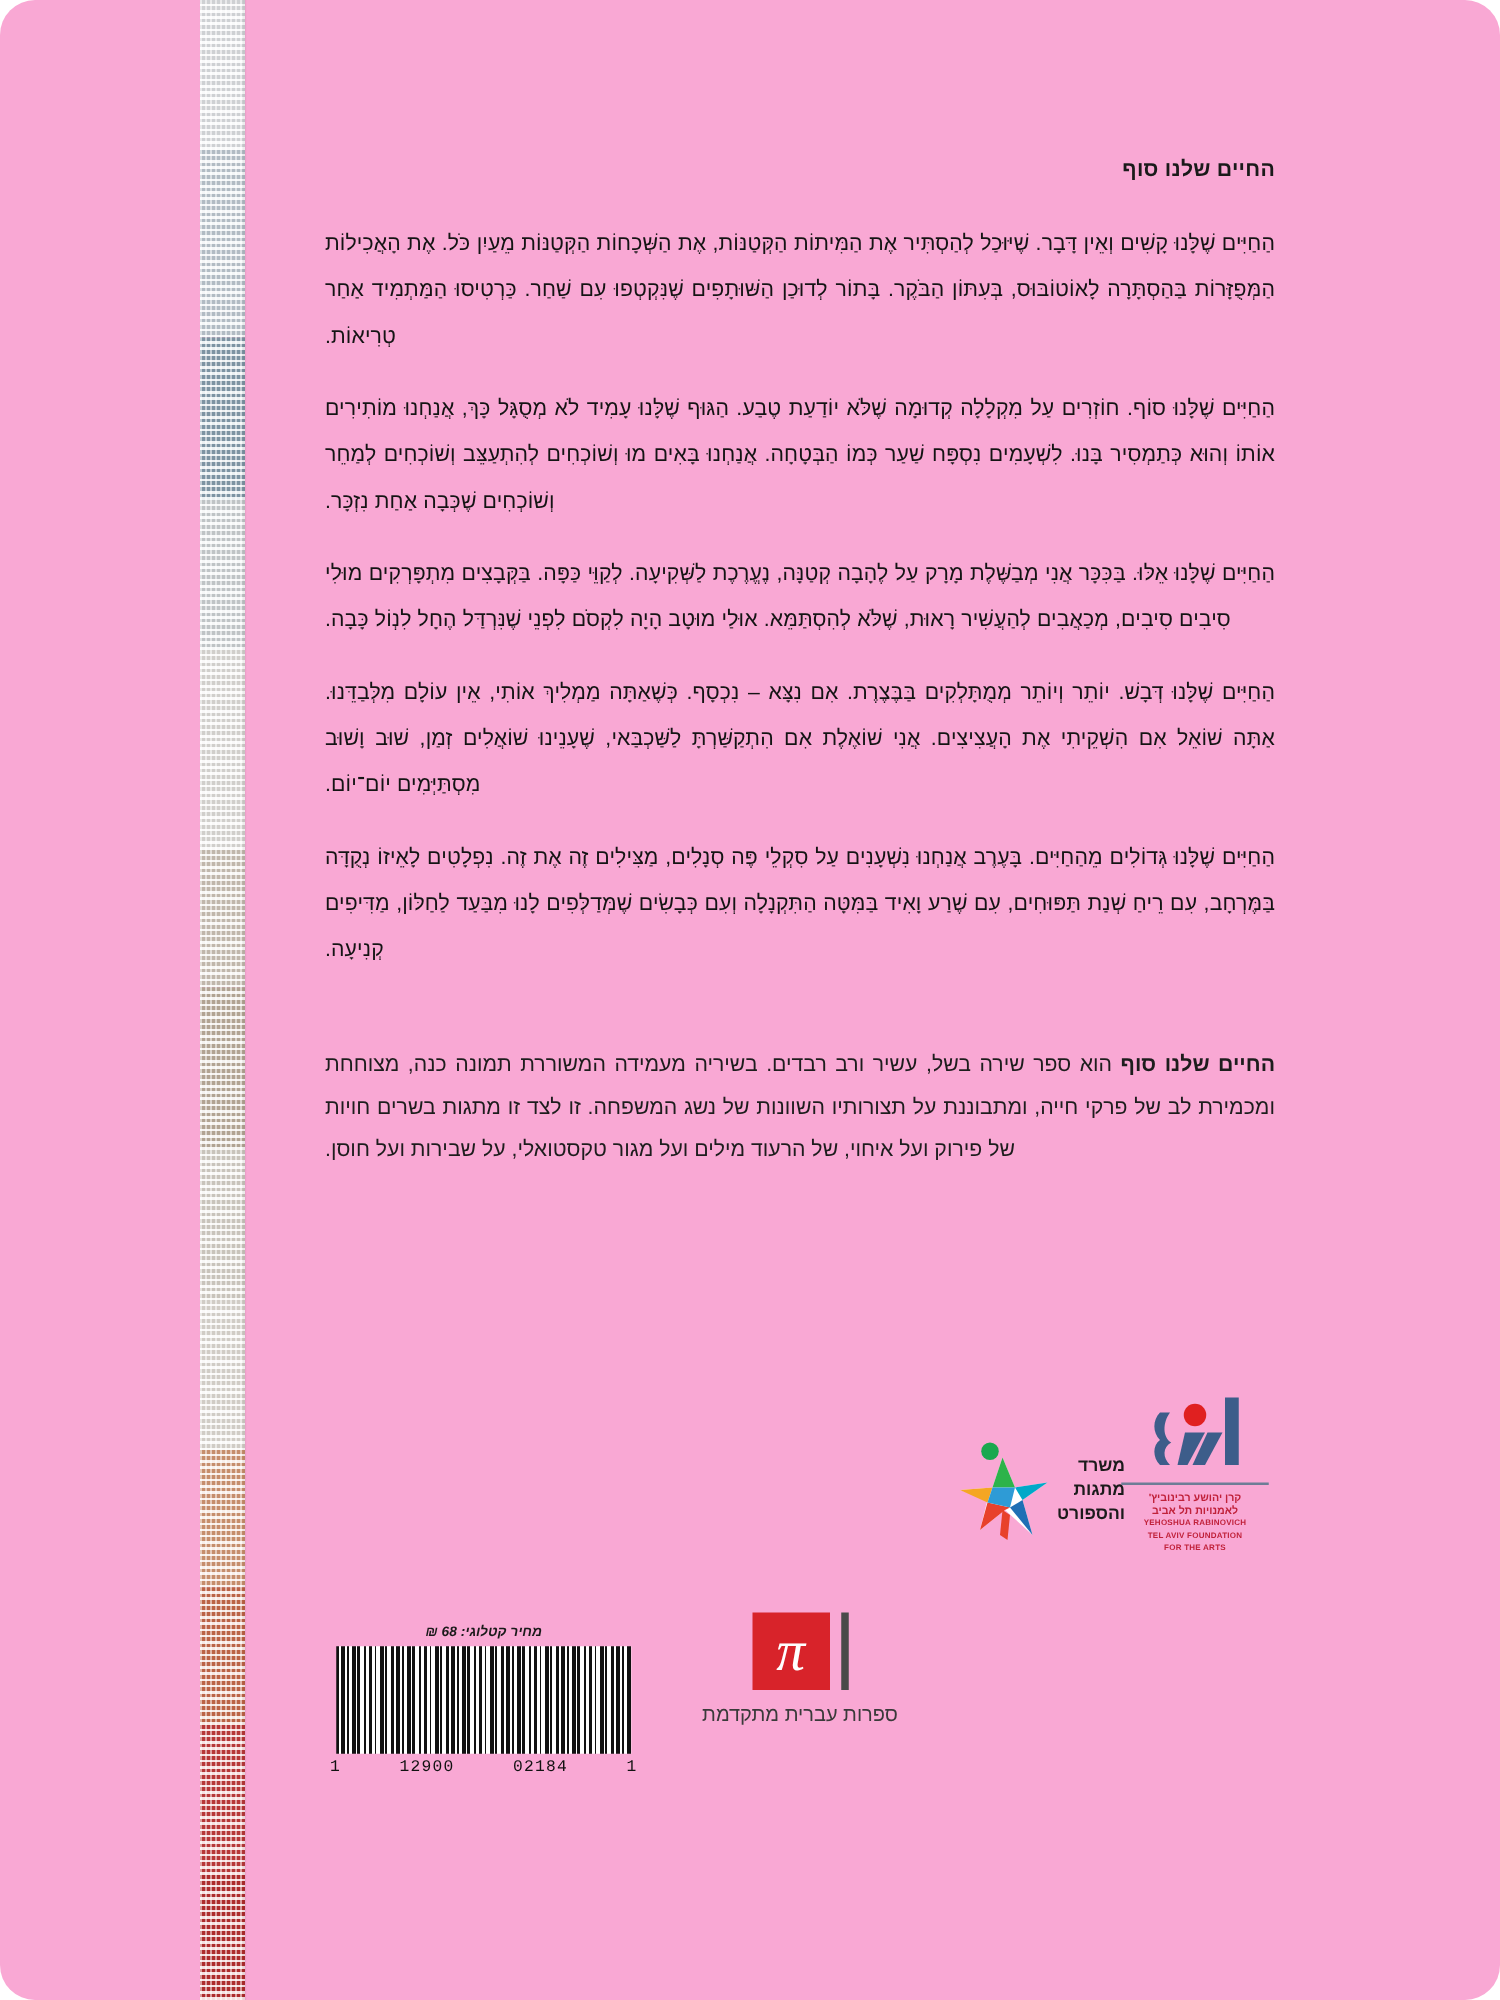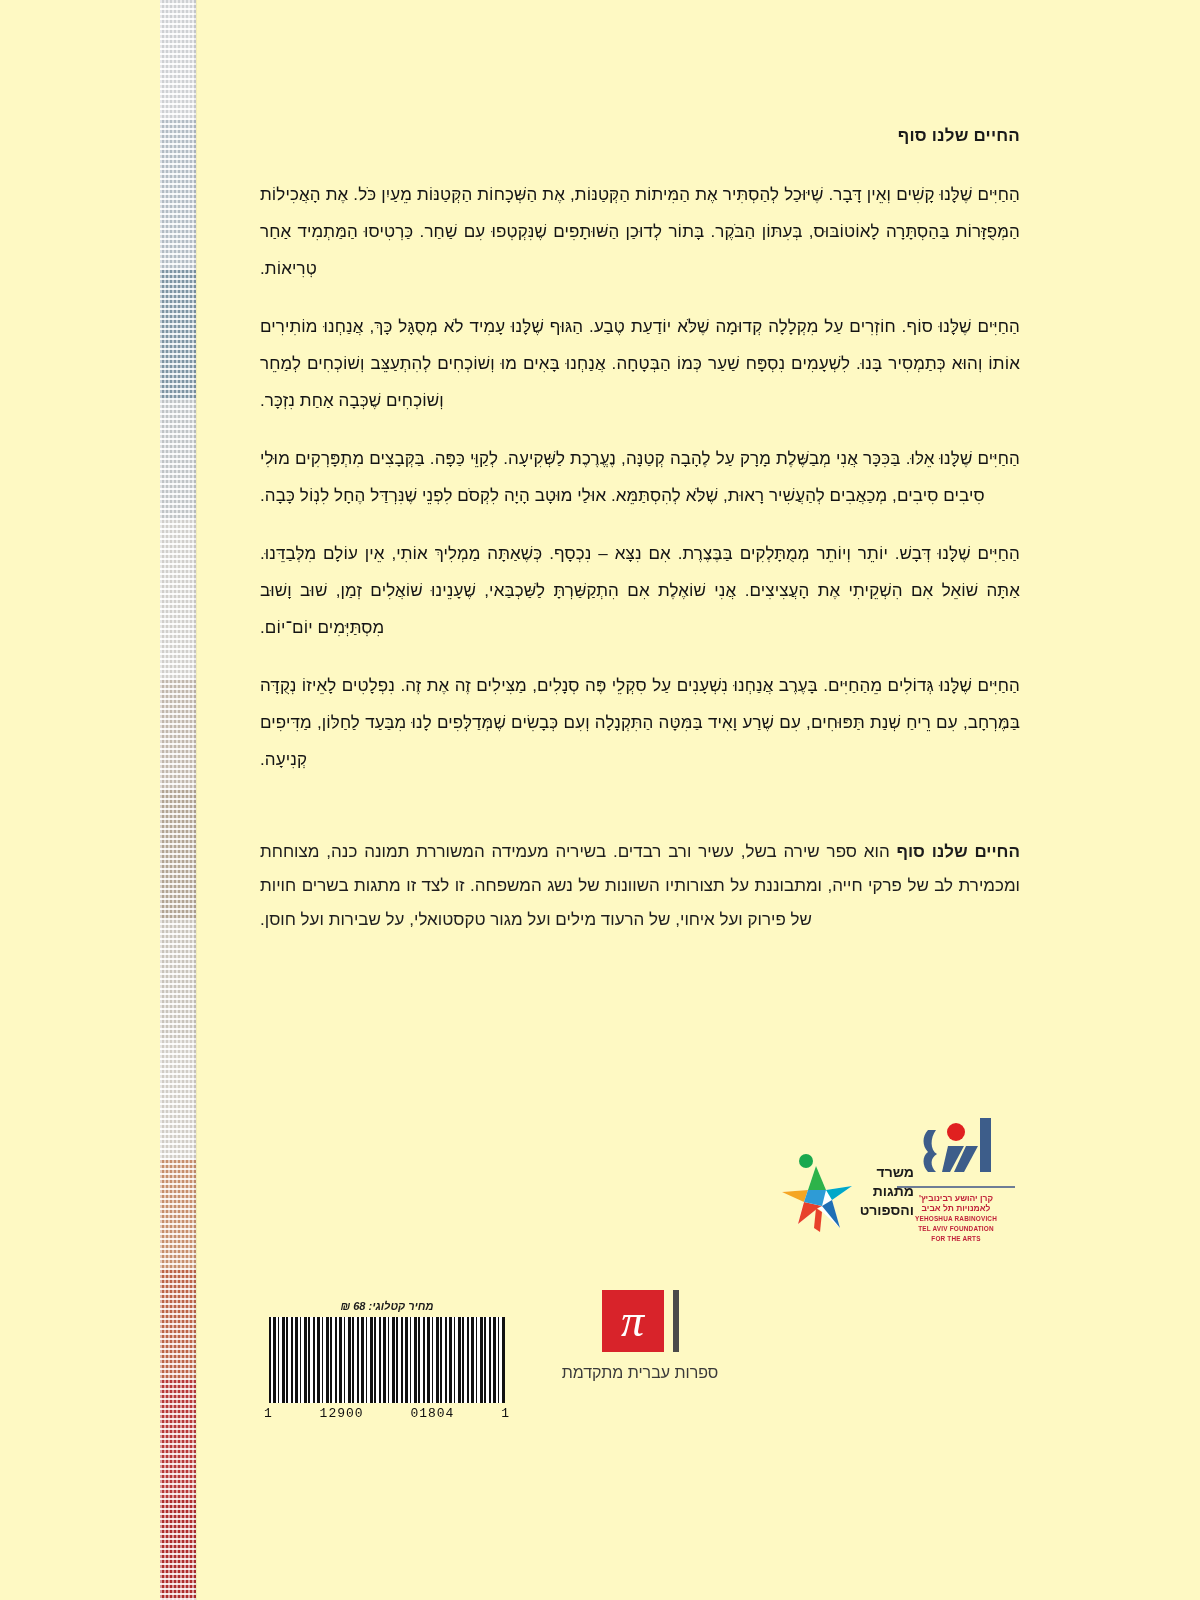--- a/index.html
+++ b/index.html
@@ -12,21 +12,22 @@
     height: 1600px;
     position: relative;
     font-family: "Liberation Sans", "DejaVu Sans", sans-serif;
     overflow: hidden;
   }
 
   
   .page {
     position: absolute;
     inset: 0;
-    background: #fef9c3;
+    background: #f9a8d4;
+    border-radius: 28px;
   }
 
   
   .spine-strip {
     position: absolute;
     left: 160px;
     top: 0;
     width: 36px;
     height: 1600px;
     overflow: hidden;
@@ -123,21 +124,21 @@
   .sponsors {
     position: absolute;
     top: 1110px;
     right: 0;
     width: 760px;
     height: 150px;
   }
 
   .logo-ministry {
     position: absolute;
-    right: 106px;
+    right: 120px;
     top: 40px;
     display: flex;
     flex-direction: row;
     align-items: center;
     gap: 6px;
   }
   .ministry-text {
     font-size: 14px;
     line-height: 19px;
     font-weight: bold;
@@ -363,18 +364,18 @@
     </div>
 
   </div>
 
   <div class="barcode-area">
     <div class="price-label">מחיר קטלוגי: 68 ₪</div>
     <div class="barcode-bars"></div>
     <div class="barcode-digits">
       <span>1</span>
       <span>12900</span>
-      <span>01804</span>
+      <span>02184</span>
       <span>1</span>
     </div>
   </div>
 
 </div>
 
 </body></html>

